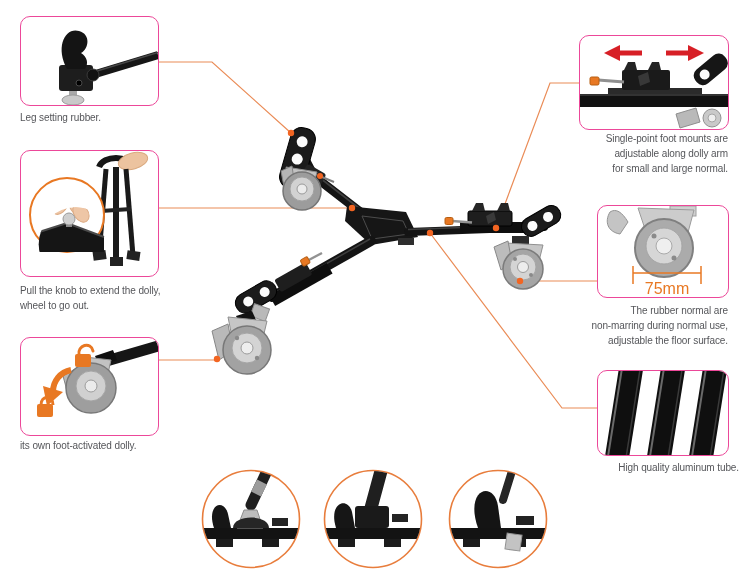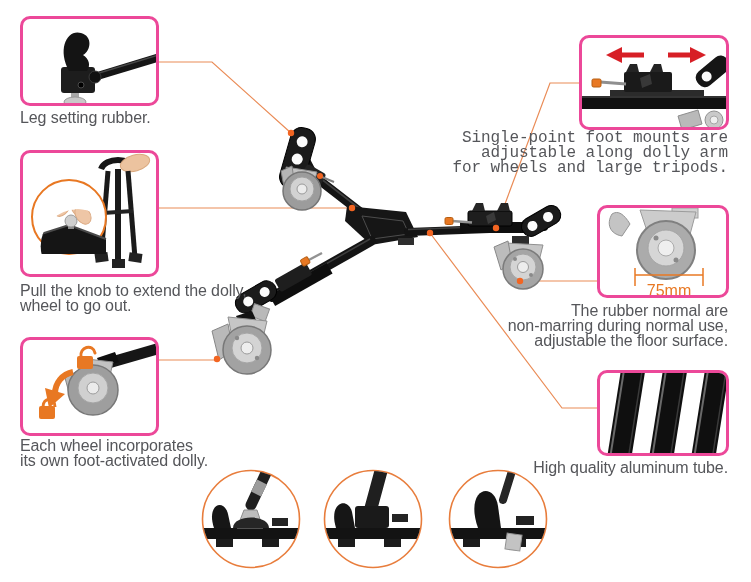--- a/index.html
+++ b/index.html
@@ -2,26 +2,26 @@
 <html><head>
 <meta charset="utf-8">
 <style>
   html,body{margin:0;padding:0;background:#ffffff;}
   .page{
     position:relative;width:751px;height:582px;background:#fff;overflow:hidden;
     font-family:"Liberation Sans", sans-serif;
   }
   .main-svg{position:absolute;left:0;top:0;z-index:1;}
   .callout-box{
-    position:absolute;background:#fff;border:3px solid #ec4899;border-radius:10px;
+    position:absolute;background:#fff;border:1px solid #ec4899;border-radius:10px;
     overflow:hidden;z-index:2;box-sizing:border-box;
   }
   .callout-box svg{display:block;}
   .caption{
-    position:absolute;color:#55565a;font-size:16px;line-height:15px;
+    position:absolute;color:#55565a;font-size:10px;line-height:15px;
     letter-spacing:-0.1px;z-index:3;white-space:nowrap;
   }
   .caption span{display:block;}
   .caption.align-right{text-align:right;}
 </style>
 </head>
 <body>
 
 <div class="page">
 
@@ -311,33 +311,32 @@
   <div class="caption" style="left:20px;top:110px;">
     <span>Leg setting rubber.</span>
   </div>
 
   <div class="caption" style="left:20px;top:283px;">
     <span>Pull the knob to extend the dolly,</span>
     <span>wheel to go out.</span>
   </div>
 
   <div class="caption" style="left:20px;top:438px;">
-    <span>Each wheel incorporates</span>
     <span>its own foot-activated dolly.</span>
   </div>
 
-  <div class="caption align-right" style="right:23px;top:131px;font-family:Liberation Mono, monospace;">
+  <div class="caption align-right" style="right:23px;top:131px;">
     <span>Single-point foot mounts are</span>
     <span>adjustable along dolly arm</span>
-    <span>for wheels and large tripods.</span>
+    <span>for small and large normal.</span>
   </div>
 
   <div class="caption align-right" style="right:23px;top:303px;">
     <span>The rubber normal are</span>
     <span>non-marring during normal use,</span>
     <span>adjustable the floor surface.</span>
   </div>
 
-  <div class="caption align-right" style="right:23px;top:460px;padding-left:28px;">
+  <div class="caption align-right" style="right:12px;top:460px;padding-left:28px;">
     <span>High quality aluminum tube.</span>
   </div>
 
 </div>
 
 </body></html>

